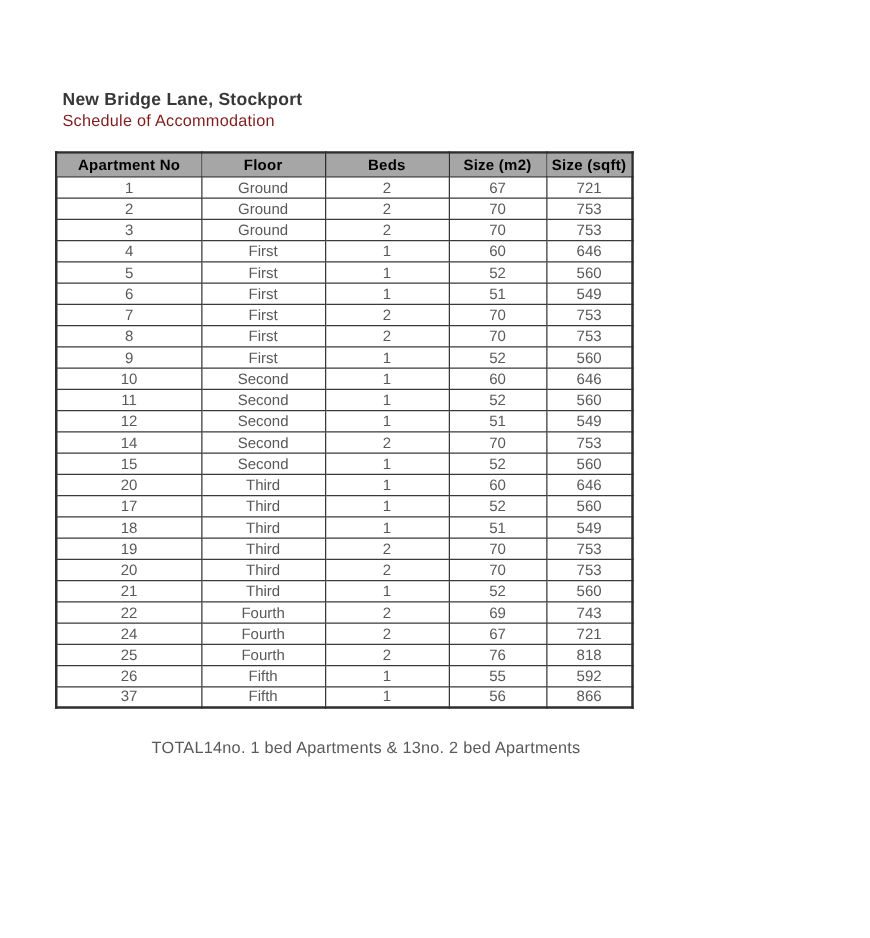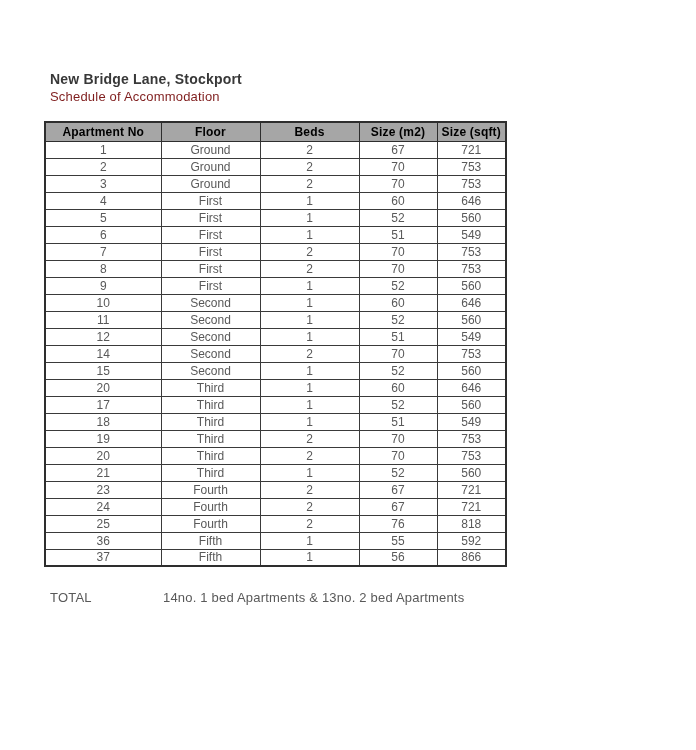--- a/index.html
+++ b/index.html
@@ -72,20 +72,21 @@
     margin-left: 6px;
     display: flex;
     align-items: baseline;
     font-size: 13px;
     color: #595959;
     letter-spacing: 0.2px;
   }
   .total-label {
     width: 113px;
     flex: 0 0 113px;
+    text-align: right;
   }
   .total-text {
     flex: 1;
   }
 </style>
 </head>
 <body>
 
 <div class="page">
 
@@ -245,42 +246,42 @@
     <td>753</td>
   </tr>
         <tr>
     <td>21</td>
     <td>Third</td>
     <td>1</td>
     <td>52</td>
     <td>560</td>
   </tr>
         <tr>
-    <td>23</td>
+    <td>22</td>
+    <td>Fourth</td>
+    <td>2</td>
+    <td>69</td>
+    <td>743</td>
+  </tr>
+        <tr>
+    <td>24</td>
     <td>Fourth</td>
     <td>2</td>
     <td>67</td>
     <td>721</td>
   </tr>
         <tr>
-    <td>24</td>
-    <td>Fourth</td>
-    <td>2</td>
-    <td>67</td>
-    <td>721</td>
-  </tr>
-        <tr>
     <td>25</td>
     <td>Fourth</td>
     <td>2</td>
     <td>76</td>
     <td>818</td>
   </tr>
         <tr>
-    <td>36</td>
+    <td>26</td>
     <td>Fifth</td>
     <td>1</td>
     <td>55</td>
     <td>592</td>
   </tr>
         <tr>
     <td>37</td>
     <td>Fifth</td>
     <td>1</td>
     <td>56</td>

